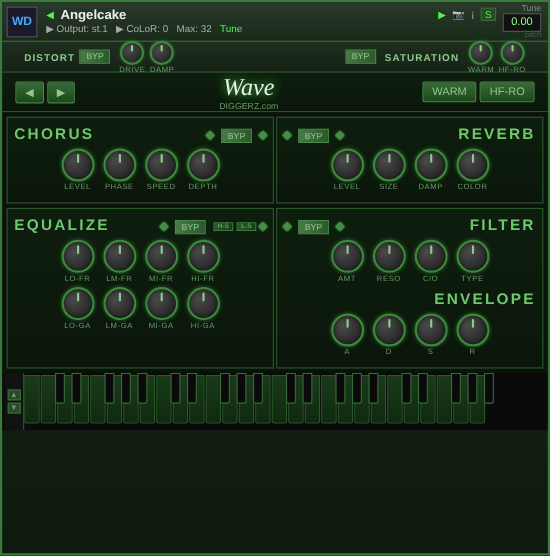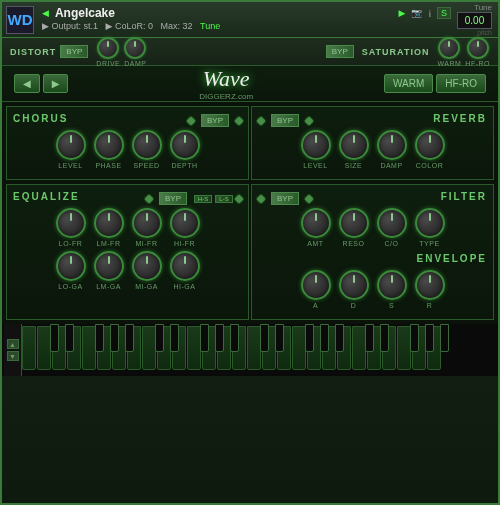--- a/index.html
+++ b/index.html
@@ -58,21 +58,21 @@
       text-align: center;
       width: 35px;
     }
 
     
     .fx-row {
       height: 28px;
       background: linear-gradient(180deg, #1e2e1e, #162216);
       display: flex;
       align-items: center;
-      padding: 0 8px;
+      padding: 0 20px;
       border-bottom: 1px solid #2a5a2a;
       position: relative;
     }
     .fx-label {
       font-size: 9px;
       color: #8dc88d;
       letter-spacing: 1px;
       font-weight: bold;
       text-transform: uppercase;
     }
@@ -132,21 +132,21 @@
     }
 
     .panel {
       background: linear-gradient(180deg, #0e1e0e, #0a160a);
       border: 1px solid #2a5a2a;
       padding: 6px;
       position: relative;
     }
 
     .panel-title {
-      font-size: 10px;
+      font-size: 14px;
       color: #6dc86d;
       letter-spacing: 2px;
       font-weight: bold;
       text-transform: uppercase;
       margin-bottom: 4px;
     }
 
     .panel-title-right {
       text-align: right;
     }
@@ -361,21 +361,21 @@
       box-shadow: 0 0 2px #4af84a;
     }
   </style>
 </head>
 <body>
 
 <div class="synth-container">
 
   <div class="top-bar">
     <div class="logo-box">
-      <span style="color:#4af;font-size:15px;font-weight:bold;">WD</span>
+      <span style="color:#4af;font-size:11px;font-weight:bold;">WD</span>
     </div>
     <div style="display:flex;flex-direction:column;flex:1;padding-left:4px;">
       <div style="display:flex;align-items:center;gap:6px;">
         <span style="color:#4af84a;font-size:9px;">◀</span>
         <span class="preset-name">Angelcake</span>
         <span style="color:#4af84a;font-size:9px;">▶</span>
         <span style="color:#888;font-size:9px;">📷</span>
         <span style="color:#aaa;font-size:9px;">ℹ</span>
         <span style="background:#2a4a2a;color:#4af84a;font-size:9px;padding:0 3px;border:1px solid #3a6a3a;">S</span>
       </div>

